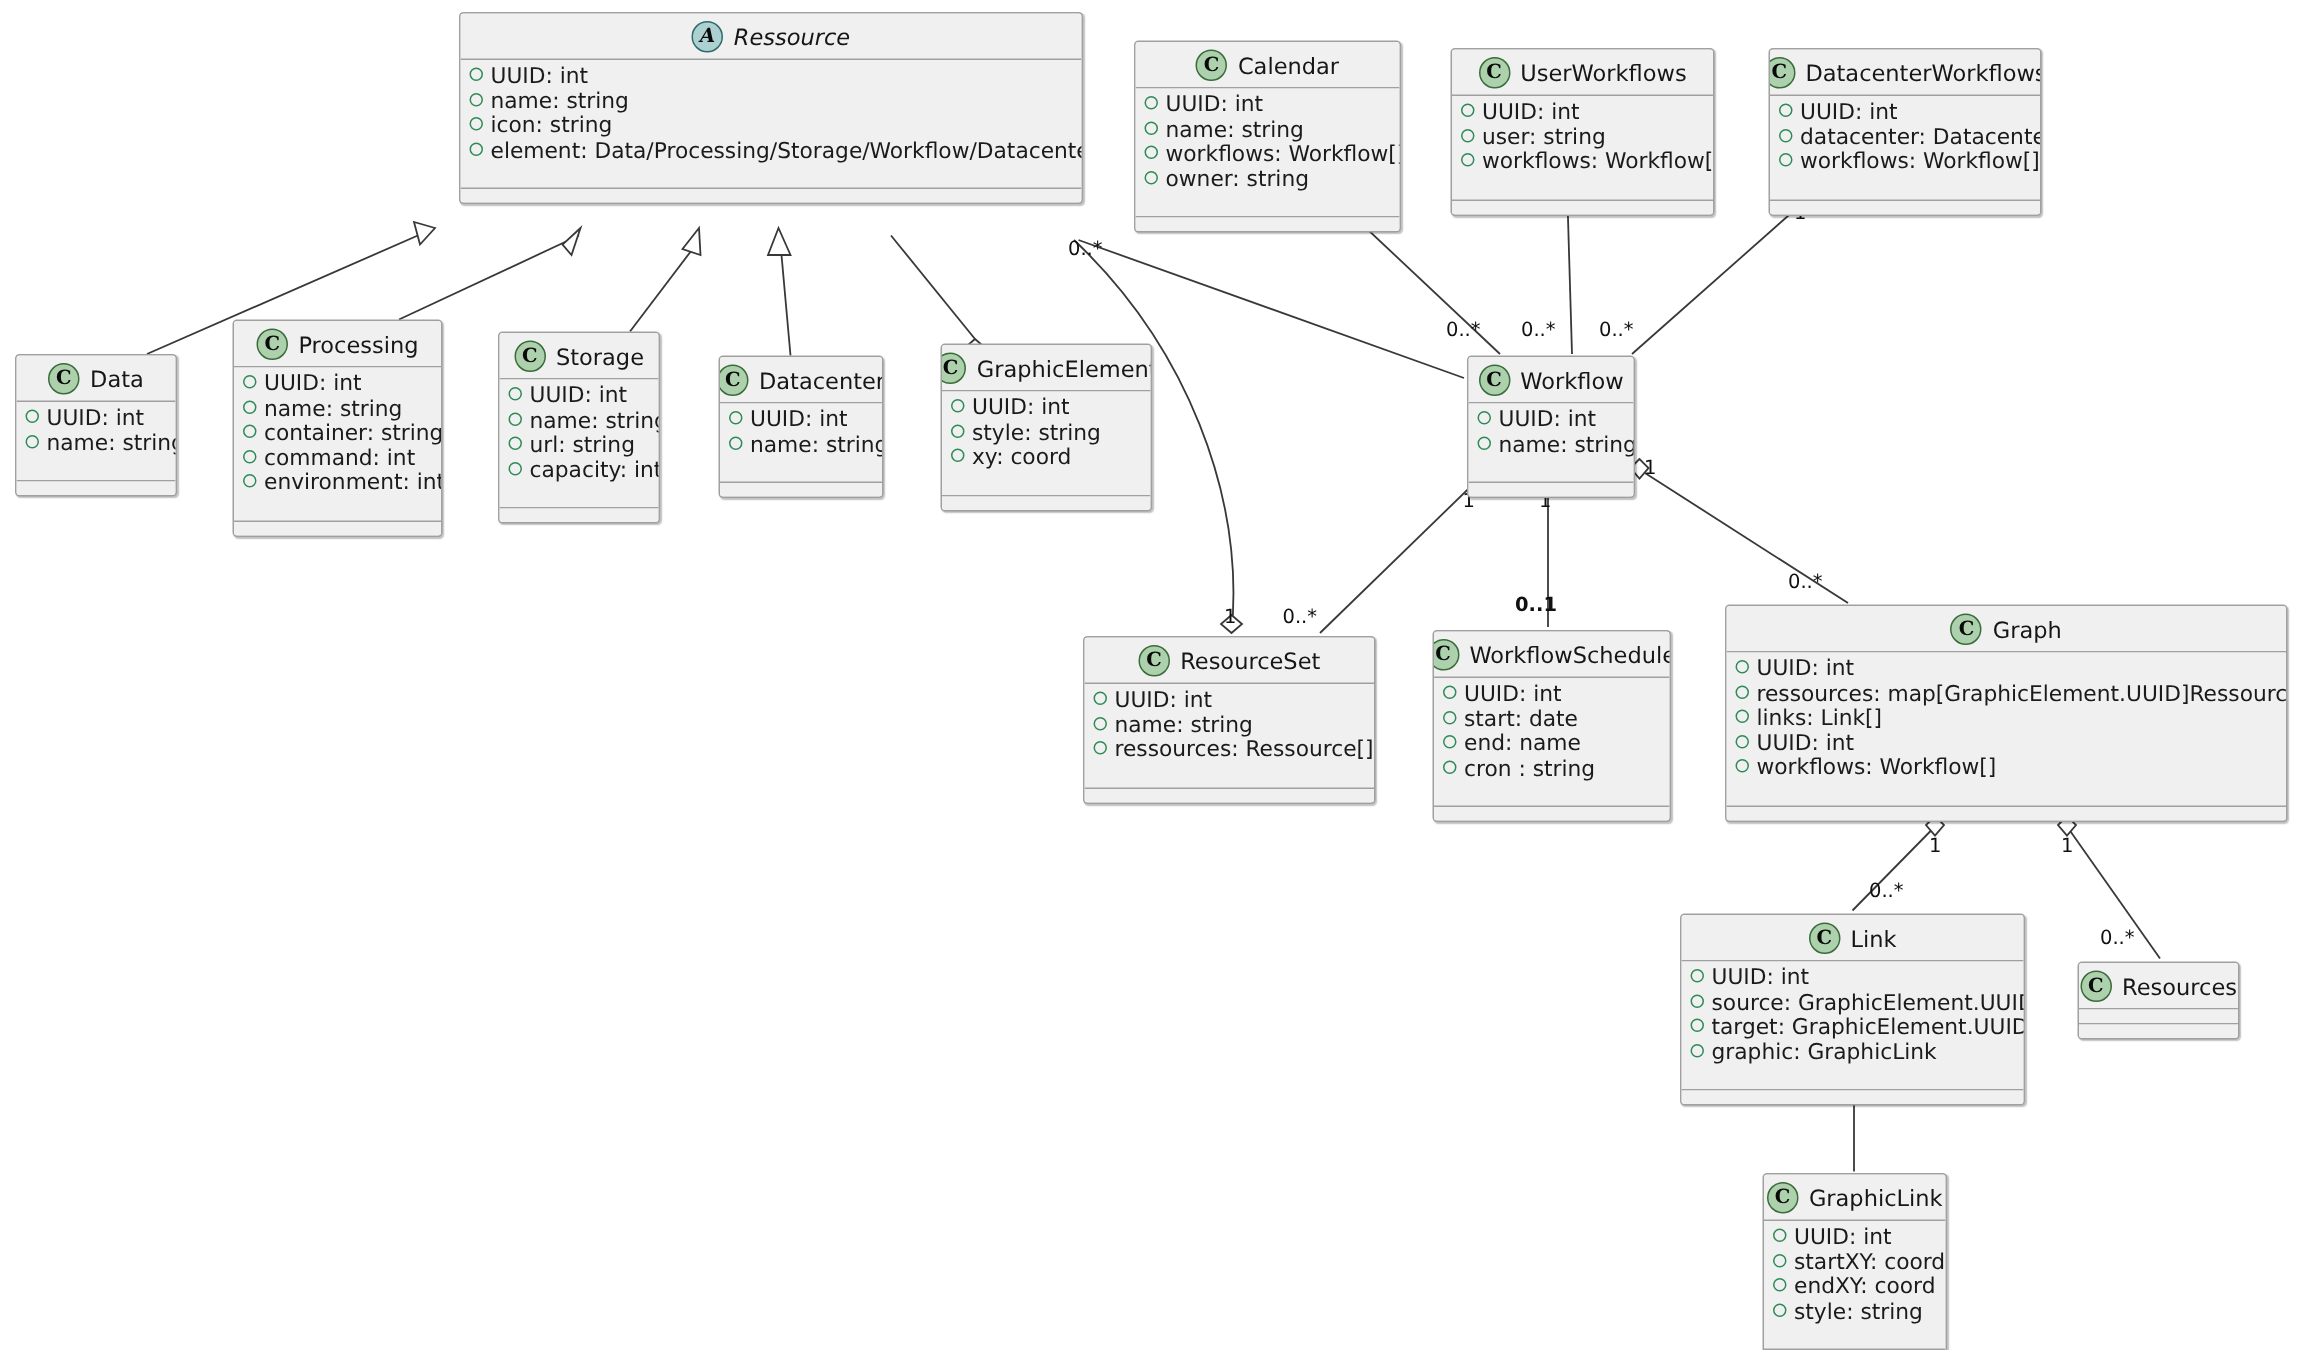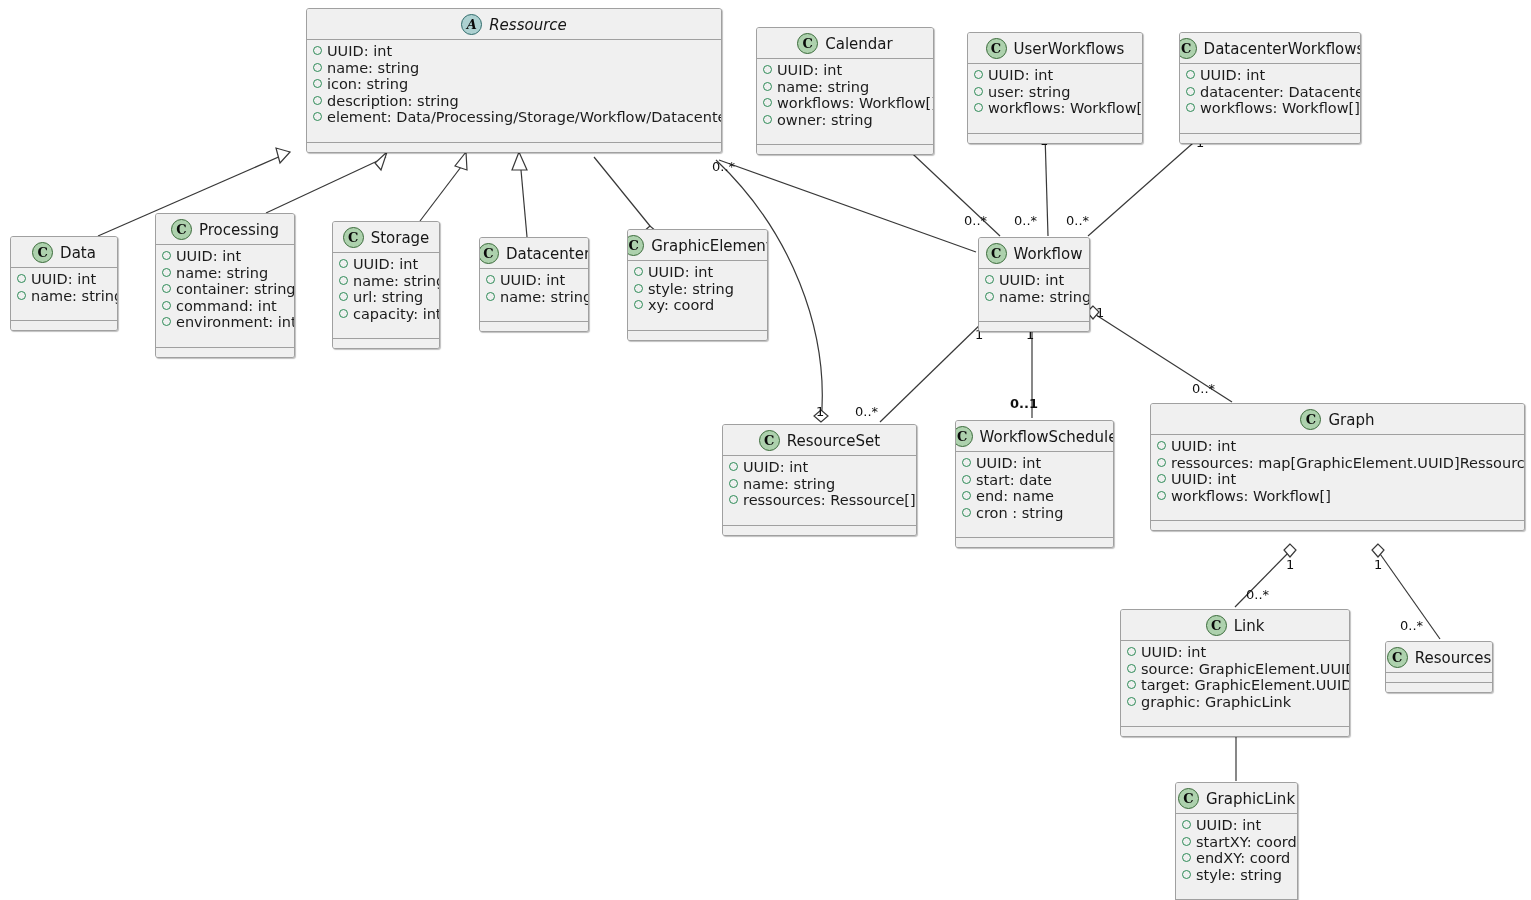--- a/index.html
+++ b/index.html
@@ -204,24 +204,20 @@
           <div class="attr">
             <span class="vis-pub"></span>
             <span>name: string</span>
           </div>
           <div class="attr">
             <span class="vis-pub"></span>
             <span>icon: string</span>
           </div>
           <div class="attr">
             <span class="vis-pub"></span>
-            <span>description: string</span>
-          </div>
-          <div class="attr">
-            <span class="vis-pub"></span>
             <span>element: Data/Processing/Storage/Workflow/Datacenter</span>
           </div>
         </div>
         <div class="cls-empty last" style="border-bottom: none;"></div>
       </div>
       <div class="umlclass" style="left: 756px; top: 27px; width: 178px;">
         <div class="cls-header">
           <span class="cls-stereo">C</span>
           <span class="cls-title">Calendar</span>
         </div>
@@ -468,20 +464,24 @@
           <div class="attr">
             <span class="vis-pub"></span>
             <span>UUID: int</span>
           </div>
           <div class="attr">
             <span class="vis-pub"></span>
             <span>ressources: map[GraphicElement.UUID]Ressource</span>
           </div>
           <div class="attr">
             <span class="vis-pub"></span>
+            <span>links: Link[]</span>
+          </div>
+          <div class="attr">
+            <span class="vis-pub"></span>
             <span>UUID: int</span>
           </div>
           <div class="attr">
             <span class="vis-pub"></span>
             <span>workflows: Workflow[]</span>
           </div>
         </div>
         <div class="cls-empty last" style="border-bottom: none;"></div>
       </div>
       <div class="umlclass" style="left: 1120px; top: 609px; width: 230px;">

